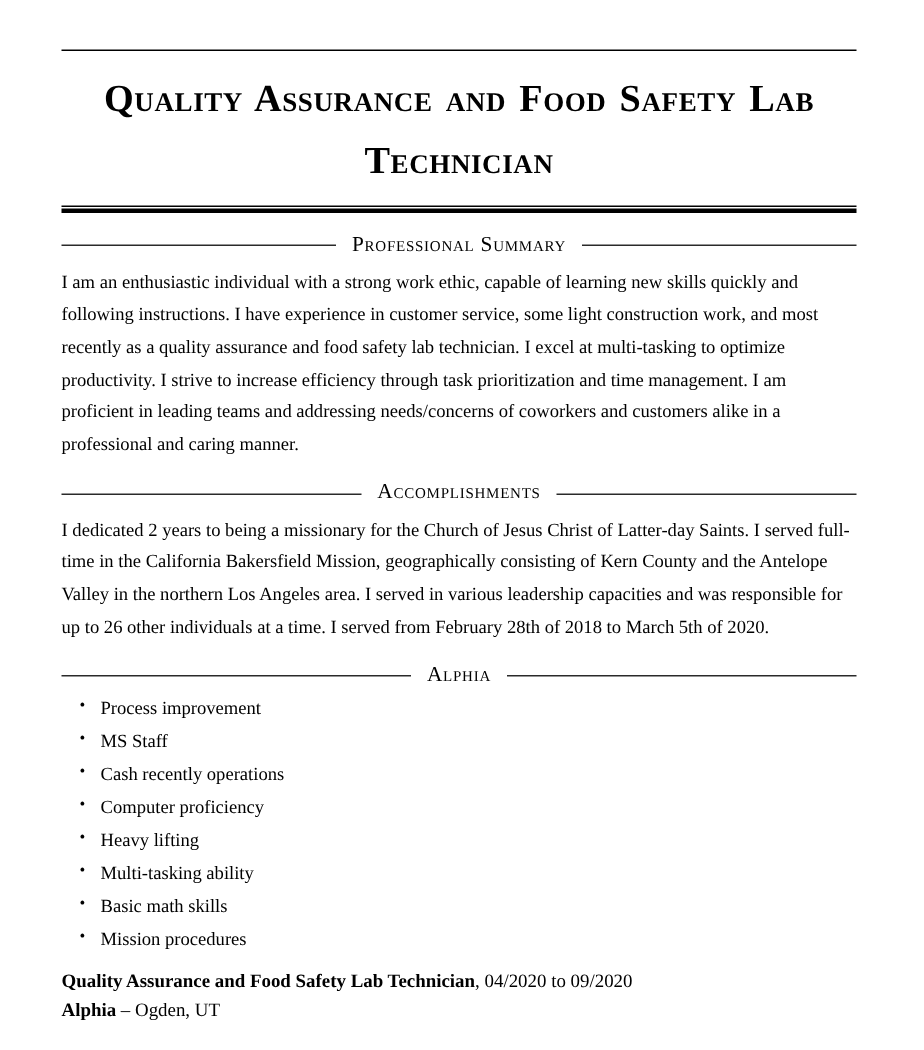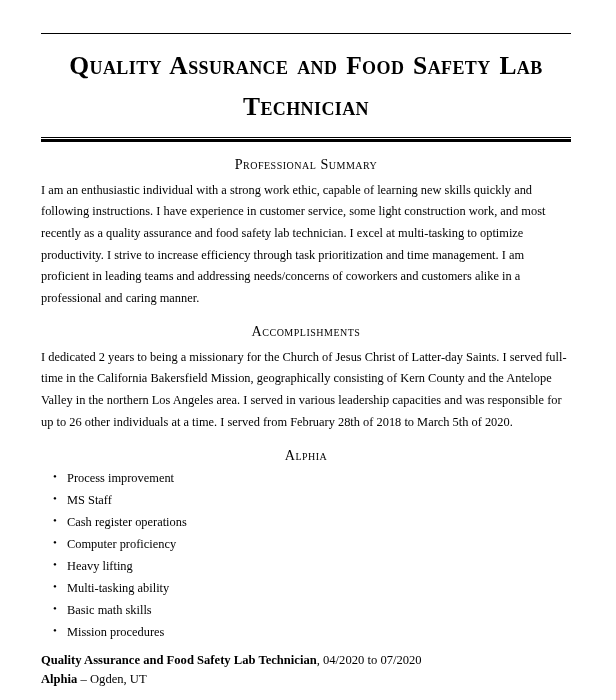--- a/index.html
+++ b/index.html
@@ -57,21 +57,20 @@
   
   .section {
     margin: 0 45px 0 41px;
   }
   .section-head {
     display: flex;
     align-items: center;
     width: 100%;
     margin-top: 14px;
     margin-bottom: 2px;
-    flex-direction: column;
   }
   .section-head .hr {
     flex: 1 1 auto;
     height: 0;
     border-top: 1.1px solid #2a2a2a;
   }
   .section-head .section-title {
     flex: 0 0 auto;
     padding: 0 11px;
     font-size: 14.2px;
@@ -181,36 +180,36 @@
     <div class="section-head">
       <span class="hr"></span>
       <span class="section-title">Alphia</span>
       <span class="hr"></span>
     </div>
     <div class="skills-cols">
       <div class="skills-col right">
         <ul class="bullets">
             <li>Process improvement</li>
             <li>MS Staff</li>
-            <li>Cash register operations</li>
+            <li>Cash recently operations</li>
             <li>Computer proficiency</li>
             <li>Heavy lifting</li>
             <li>Multi-tasking ability</li>
             <li>Basic math skills</li>
             <li>Mission procedures</li>
           </ul>
       </div>
     </div>
   </div>
 
   <div class="section">
 
     <div class="job">
       <p class="job-line">
-        <span class="job-title">Quality Assurance and Food Safety Lab Technician</span><span class="job-dates">, 04/2020 to 07/2020</span>
+        <span class="job-title">Quality Assurance and Food Safety Lab Technician</span><span class="job-dates">, 04/2020 to 09/2020</span>
       </p>
       <p class="job-line">
         <span class="job-company">Alphia</span><span class="job-location"> – Ogden, UT</span>
       </p>
 
     </div>
   </div>
 
 </div>
 

